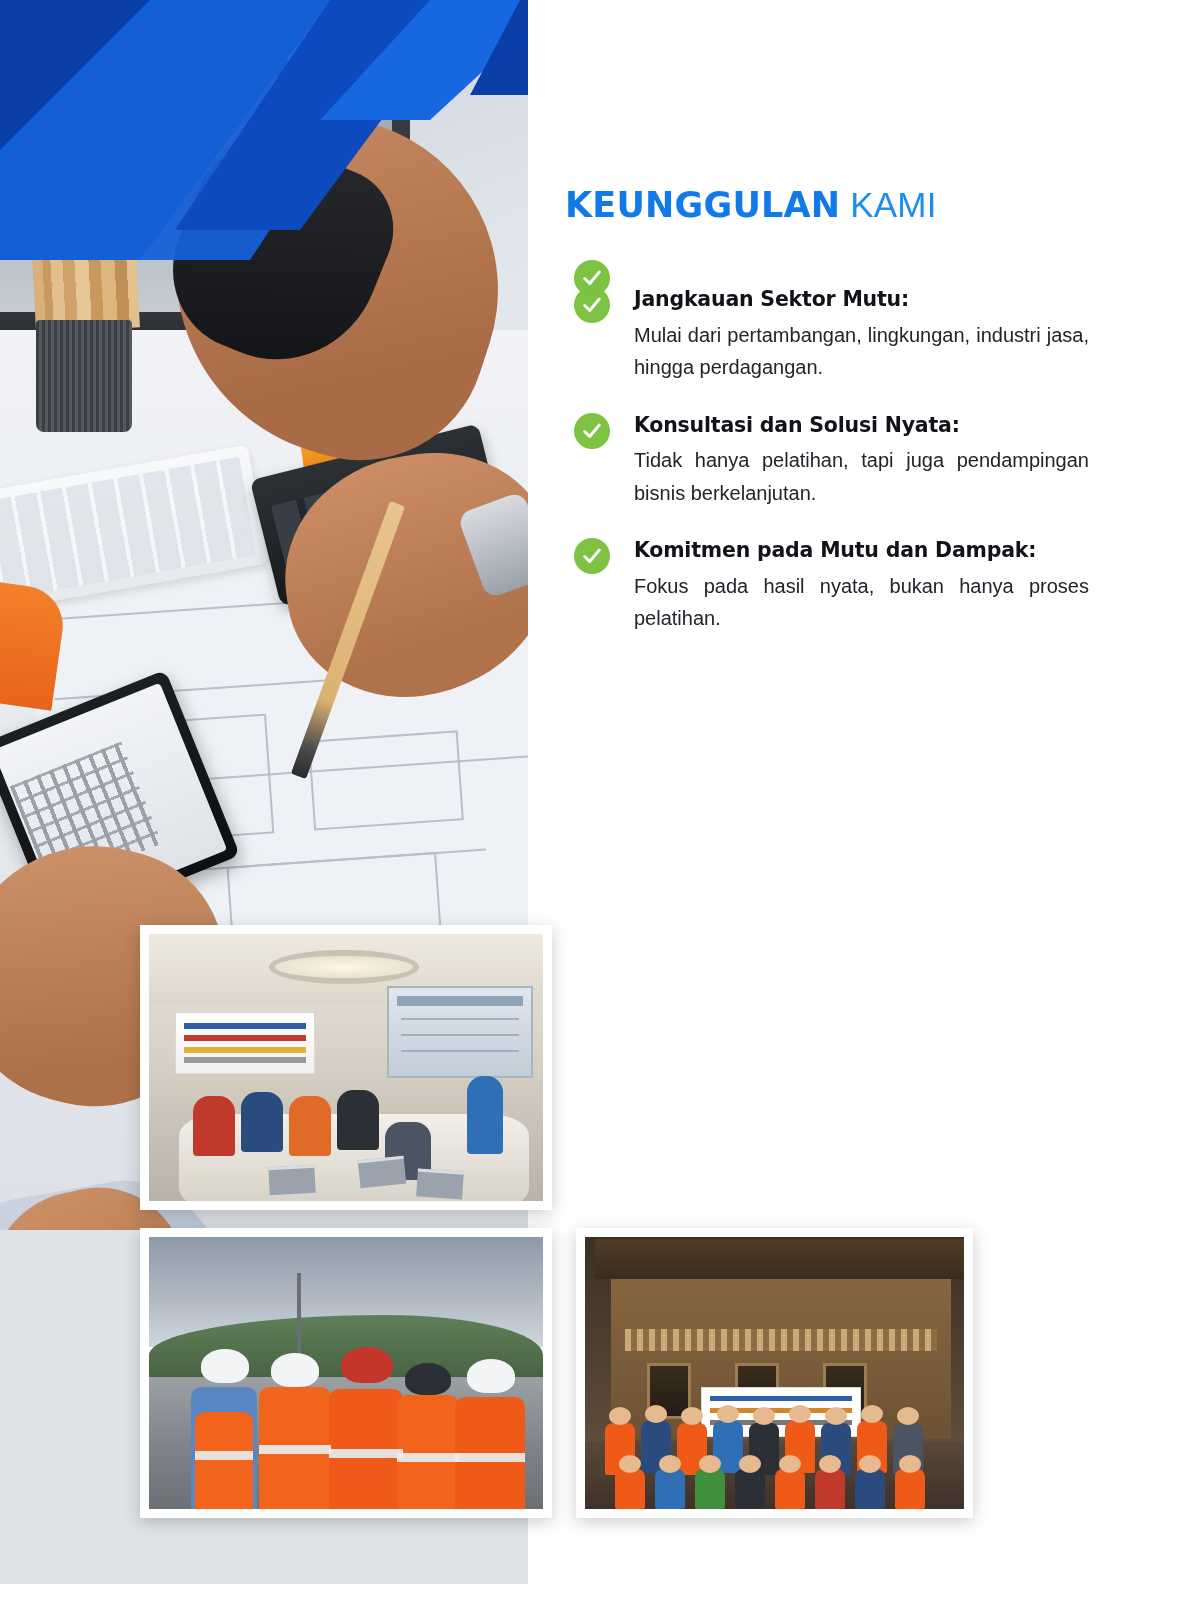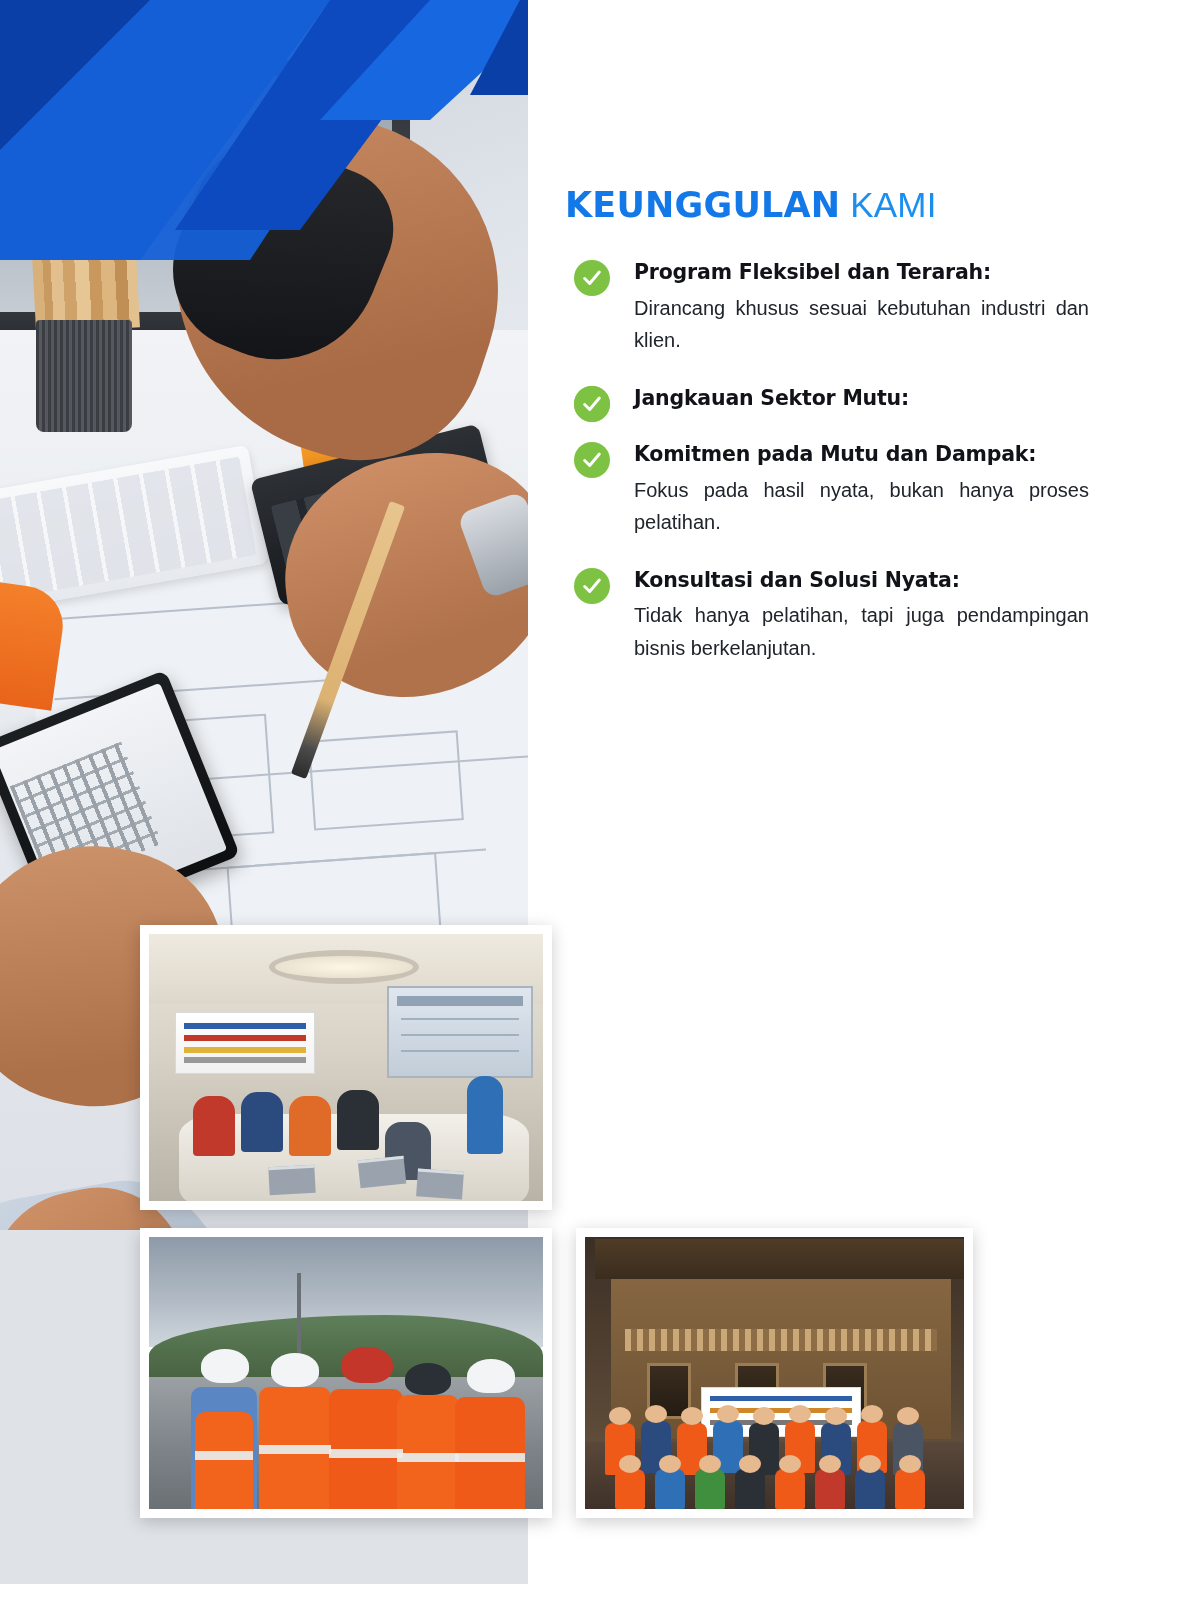--- a/index.html
+++ b/index.html
@@ -459,65 +459,57 @@
 
   <div class="white-strip"></div>
 
   <div class="right-col">
     <div class="heading">
       <span class="bold">KEUNGGULAN</span><span>&nbsp;</span><span class="light">KAMI</span>
     </div>
 
     <div class="list">
 
-      <div class="item">
-        <span class="check">
-          <svg width="22" height="22" viewBox="0 0 24 24">
-              <path d="M4 12.5 L9.5 18 L20 5.5" fill="none" stroke="#ffffff" stroke-width="3.2" stroke-linecap="round" stroke-linejoin="round"></path>
-            </svg>
-        </span>
-        <p class="item-title">Program Fleksibel dan Terarah:</p>
-        <p class="item-body">Dirancang khusus sesuai kebutuhan industri dan klien.</p>
-      </div>
 
       <div class="item">
         <span class="check">
           <svg width="22" height="22" viewBox="0 0 24 24">
               <path d="M4 12.5 L9.5 18 L20 5.5" fill="none" stroke="#ffffff" stroke-width="3.2" stroke-linecap="round" stroke-linejoin="round"></path>
             </svg>
         </span>
       </div>
 
       <div class="item">
         <span class="check">
           <svg width="22" height="22" viewBox="0 0 24 24">
               <path d="M4 12.5 L9.5 18 L20 5.5" fill="none" stroke="#ffffff" stroke-width="3.2" stroke-linecap="round" stroke-linejoin="round"></path>
             </svg>
         </span>
         <p class="item-title">Jangkauan Sektor Mutu:</p>
+        <p class="item-body">Mulai dari pertambangan, lingkungan, industri jasa, hingga perdagangan.</p>
+      </div>
+
+      <div class="item">
+        <span class="check">
+          <svg width="22" height="22" viewBox="0 0 24 24">
+              <path d="M4 12.5 L9.5 18 L20 5.5" fill="none" stroke="#ffffff" stroke-width="3.2" stroke-linecap="round" stroke-linejoin="round"></path>
+            </svg>
+        </span>
+        <p class="item-title">Konsultasi dan Solusi Nyata:</p>
+        <p class="item-body">Tidak hanya pelatihan, tapi juga pendampingan bisnis berkelanjutan.</p>
       </div>
 
       <div class="item">
         <span class="check">
           <svg width="22" height="22" viewBox="0 0 24 24">
               <path d="M4 12.5 L9.5 18 L20 5.5" fill="none" stroke="#ffffff" stroke-width="3.2" stroke-linecap="round" stroke-linejoin="round"></path>
             </svg>
         </span>
         <p class="item-title">Komitmen pada Mutu dan Dampak:</p>
         <p class="item-body">Fokus pada hasil nyata, bukan hanya proses pelatihan.</p>
-      </div>
-
-      <div class="item">
-        <span class="check">
-          <svg width="22" height="22" viewBox="0 0 24 24">
-              <path d="M4 12.5 L9.5 18 L20 5.5" fill="none" stroke="#ffffff" stroke-width="3.2" stroke-linecap="round" stroke-linejoin="round"></path>
-            </svg>
-        </span>
-        <p class="item-title">Konsultasi dan Solusi Nyata:</p>
-        <p class="item-body">Tidak hanya pelatihan, tapi juga pendampingan bisnis berkelanjutan.</p>
       </div>
 
     </div>
   </div>
 
   <div class="card card-meeting">
     <div class="inner">
       <div class="meet-bg"></div>
       <div class="meet-ceiling"></div>
       <div class="meet-light"></div>

